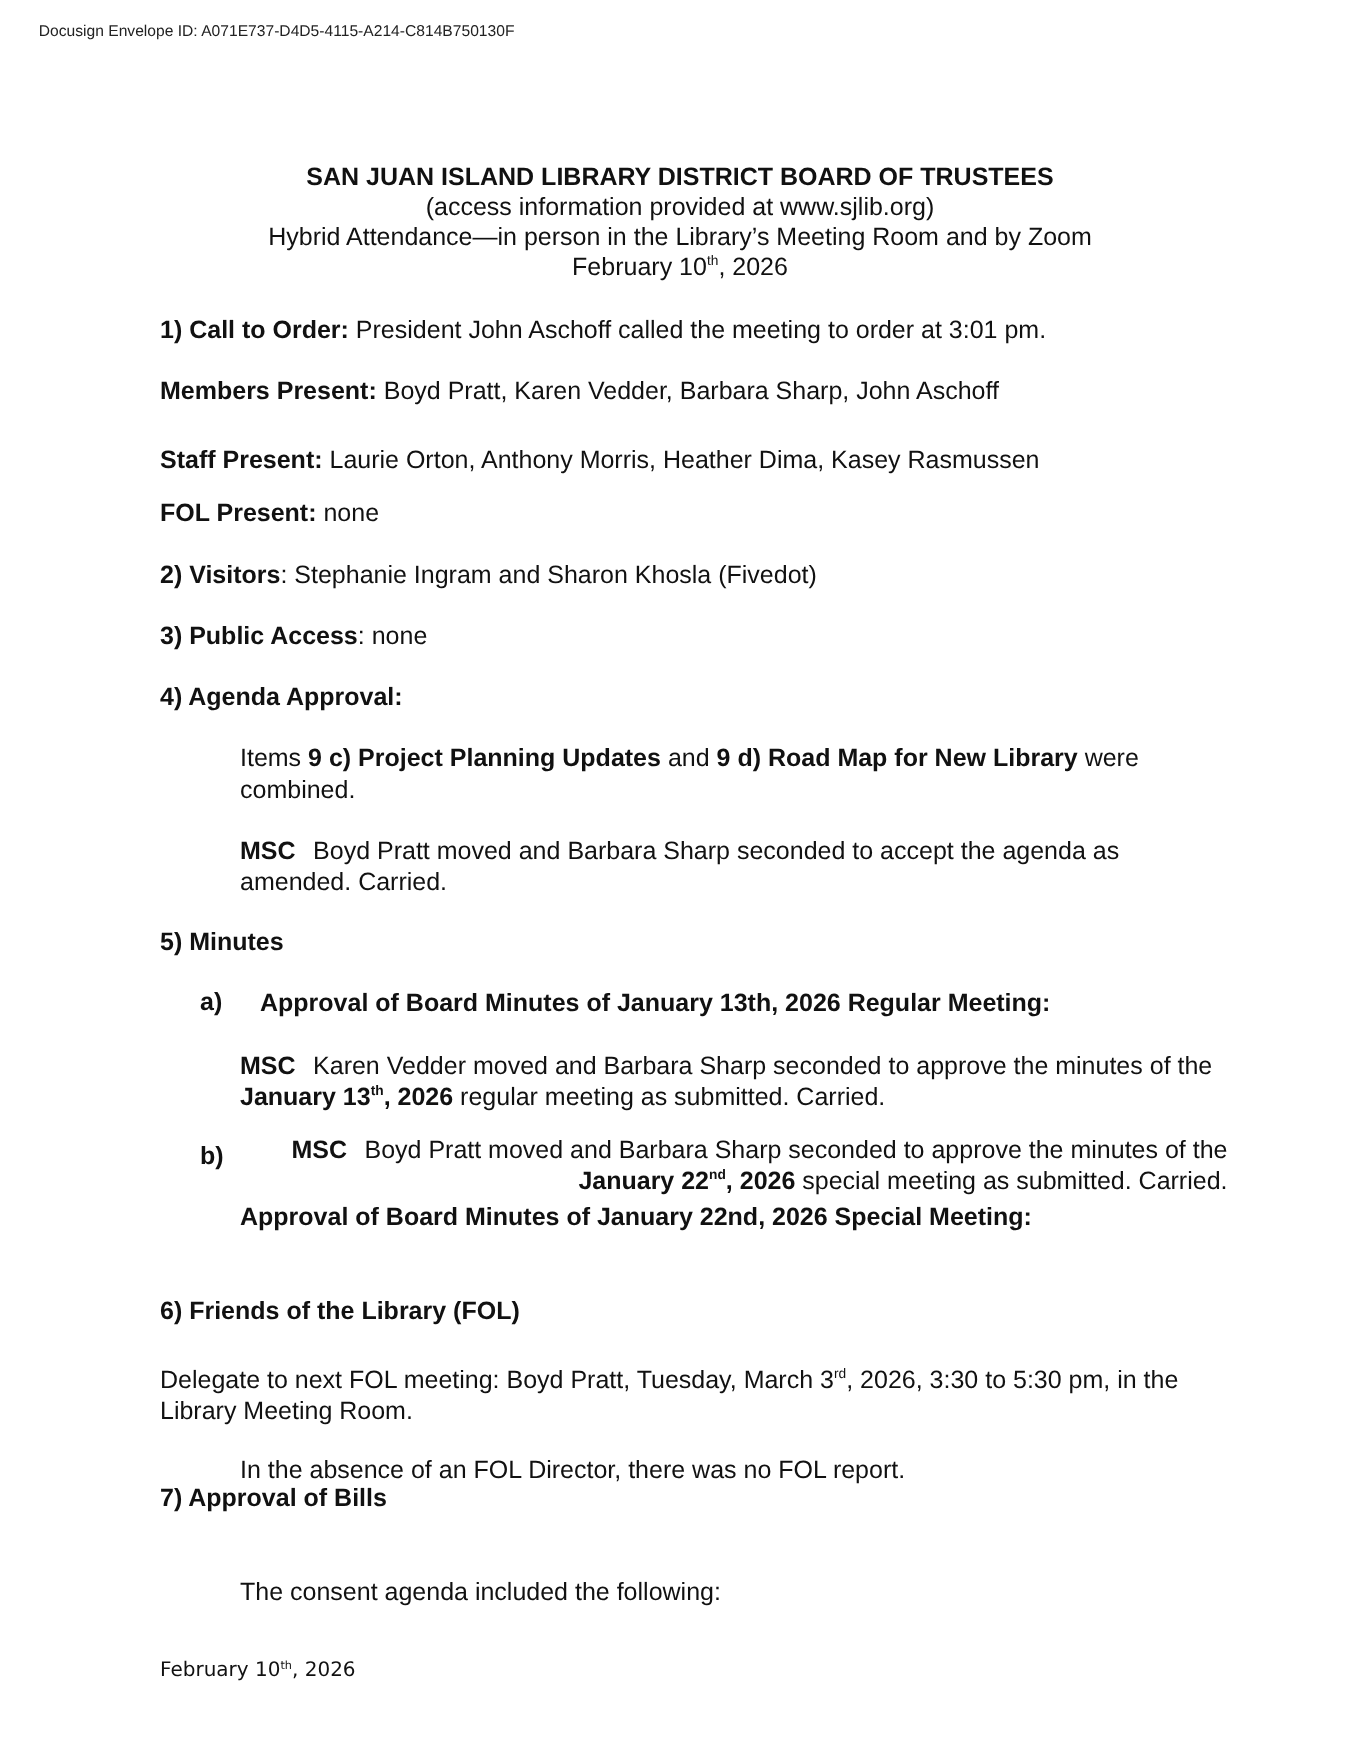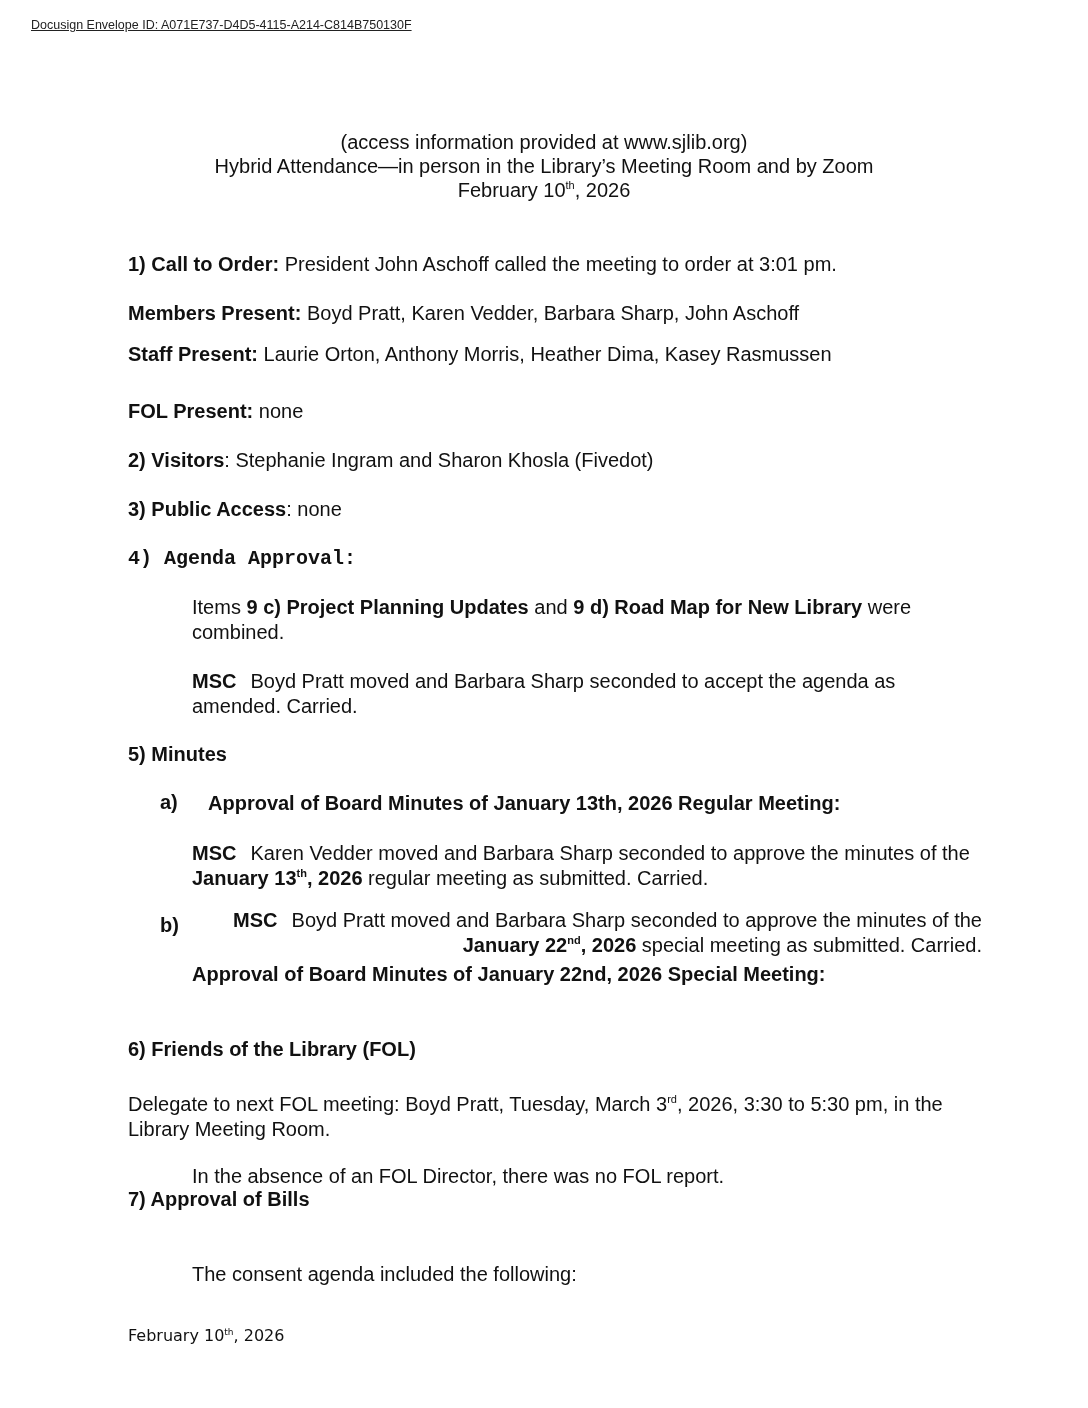--- a/index.html
+++ b/index.html
@@ -1,53 +1,54 @@
 <!DOCTYPE html>
 <html><head>
 <meta charset="utf-8">
 <style>
   html, body { margin: 0; padding: 0; background: #ffffff; }
   body { width: 1088px; height: 1408px; position: relative; overflow: hidden;
          font-family: "Liberation Sans", sans-serif; color: #111; }
-  .envelope { position: absolute; left: 31px; top: 18px; font-size: 12.5px; color: #222; text-decoration: underline; }
+  .envelope { position: absolute; left: 31px; top: 18px; font-size: 12.5px; color: #222; }
   .header { position: absolute; left: 0; top: 130px; width: 1088px; text-align: center; font-size: 20px; line-height: 24px; }
   .header .title { font-weight: bold; }
   .block { position: absolute; left: 128px; font-size: 20px; line-height: 25px; }
   .indent { left: 192px; }
   b { font-weight: bold; }
   sup { font-size: 11px; line-height: 0; vertical-align: 8px; }
   .msc { margin-right: 14px; }
   .sub-label { position: absolute; left: 160px; font-size: 20px; font-weight: bold; }
   .footer { position: absolute; left: 128px; top: 1326px; font-size: 16px; font-family: "DejaVu Sans", sans-serif; color: #111; }
   .footer sup { font-size: 9px; vertical-align: 6px; }
 </style>
 </head>
 <body>
 
 <div class="envelope">Docusign Envelope ID: A071E737-D4D5-4115-A214-C814B750130F</div>
 
 <div class="header">
+  <div class="title">SAN JUAN ISLAND LIBRARY DISTRICT BOARD OF TRUSTEES</div>
   <div>(access information provided at www.sjlib.org)</div>
   <div>Hybrid Attendance—in person in the Library’s Meeting Room and by Zoom</div>
   <div><span>February 10</span><sup>th</sup><span>, 2026</span></div>
 </div>
 
 <div class="block" style="top:252px;"><b>1) Call to Order:</b><span> President John Aschoff called the meeting to order at 3:01 pm.</span></div>
 
 <div class="block" style="top:301px;"><b>Members Present:</b><span> Boyd Pratt, Karen Vedder, Barbara Sharp, John Aschoff</span></div>
 
-<div class="block" style="top:342px;"><b>Staff Present:</b><span> Laurie Orton, Anthony Morris, Heather Dima, Kasey Rasmussen</span></div>
+<div class="block" style="top:356px;"><b>Staff Present:</b><span> Laurie Orton, Anthony Morris, Heather Dima, Kasey Rasmussen</span></div>
 
 <div class="block" style="top:399px;text-align:right;"><b>FOL Present:</b><span> none</span></div>
 
 <div class="block" style="top:448px;"><b>2) Visitors</b><span>: Stephanie Ingram and Sharon Khosla (Fivedot)</span></div>
 
 <div class="block" style="top:497px;"><b>3) Public Access</b><span>: none</span></div>
 
-<div class="block" style="top:546px;font-family:Liberation Mono, monospace;"><b>4) Agenda Approval:</b></div>
+<div class="block" style="top:546px;"><b>4) Agenda Approval:</b></div>
 
 <div class="block indent" style="top:595px; width:790px;"><span>Items </span><b>9 c) Project Planning Updates</b><span> and </span><b>9 d) Road Map for New Library</b><span> were combined.</span></div>
 
 <div class="block indent" style="top:669px; width:790px;"><b class="msc">MSC</b><span>Boyd Pratt moved and Barbara Sharp seconded to accept the agenda as amended. Carried.</span></div>
 
 <div class="block" style="top:742px;"><b>5) Minutes</b></div>
 
 <div class="sub-label" style="top:791px;">a)</div>
 <div class="block indent" style="top:791px;margin-left:16px;"><b>Approval of Board Minutes of January 13th, 2026 Regular Meeting:</b></div>
 

